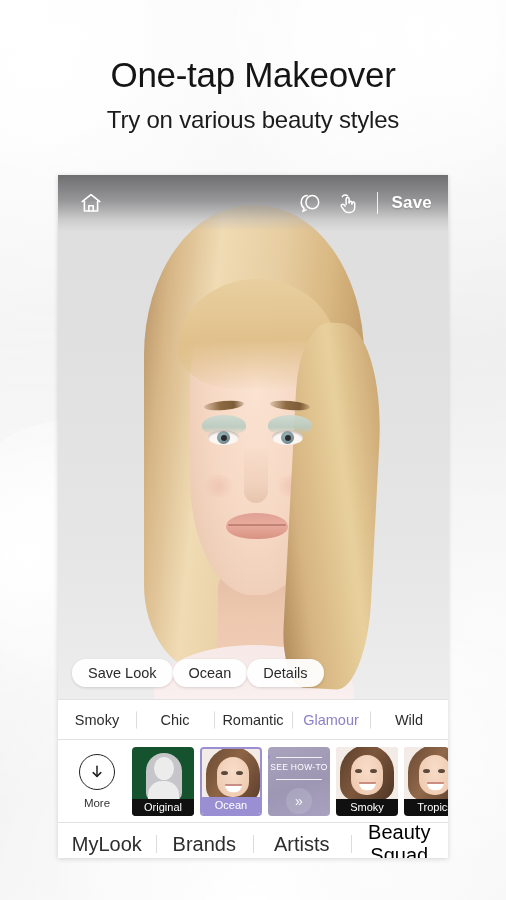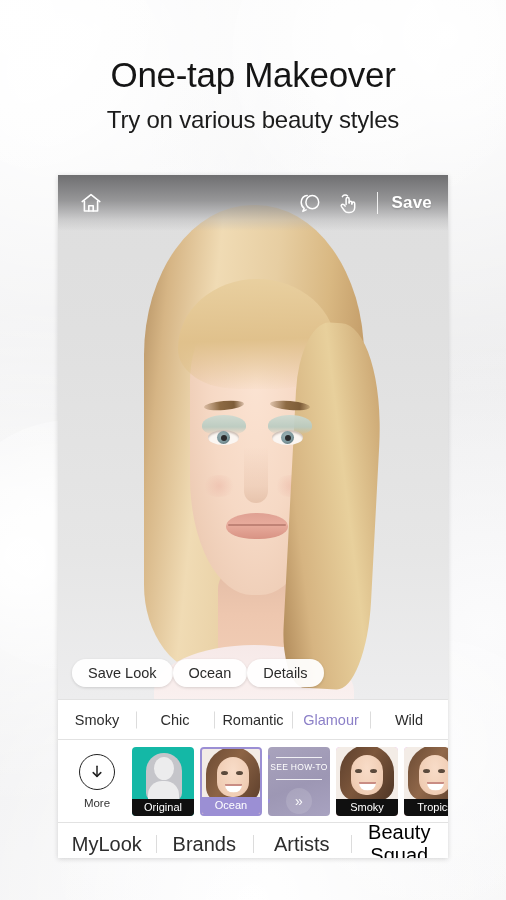--- a/index.html
+++ b/index.html
@@ -339,21 +339,21 @@
     position: absolute;
     left: 0; right: 0; bottom: 0;
     height: 17px;
     line-height: 17px;
     text-align: center;
     font-size: 11px;
     color: #ffffff;
     background: #101010;
   }
   
-  #thumb-original { background: #14b8a6; text-decoration: underline; }
+  #thumb-original { background: #14532d; text-decoration: underline; }
   .silh-head {
     position: absolute;
     left: 22px; top: 10px;
     width: 20px; height: 23px;
     border-radius: 50%;
     background: #ececed;
   }
   .silh-hair {
     position: absolute;
     left: 14px; top: 6px;

